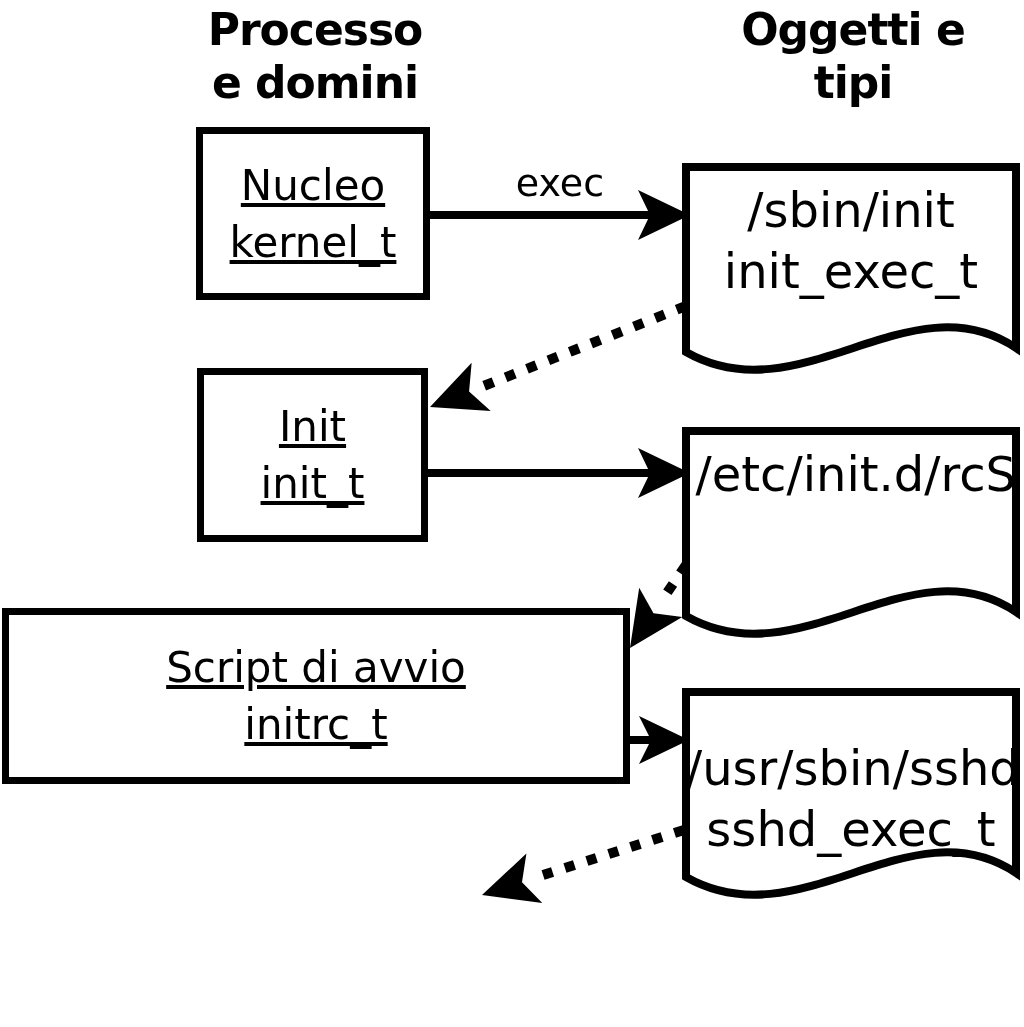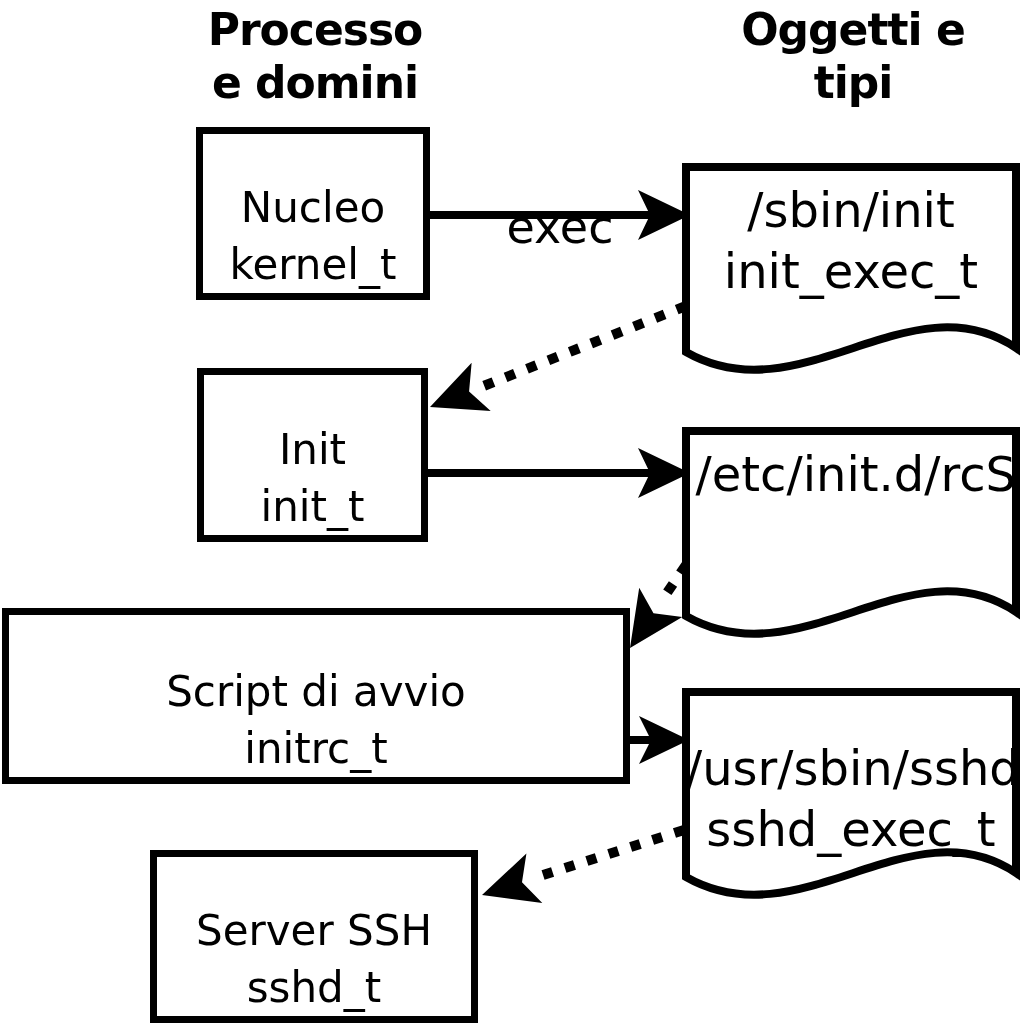--- a/index.html
+++ b/index.html
@@ -19,34 +19,35 @@
     letter-spacing:-1px;
     white-space:nowrap;
   }
   .hdr div{white-space:nowrap;}
   .pbox{
     position:absolute;
     box-sizing:border-box;
     border:7px solid #000;
     background:#fff;
     display:flex;flex-direction:column;
-    align-items:center;justify-content:flex-end;
+    align-items:center;justify-content:center;
     font-size:42px;line-height:57px;
     text-align:center;
+    text-decoration:underline;
   }
   .doctext{
     position:absolute;
     width:330px;left:686px;
     text-align:center;
     font-size:48px;line-height:61px;
   }
   .edgelabel{
     position:absolute;
     text-align:center;
-    font-size:46px;line-height:46px;margin-top:44px;
+    font-size:38px;line-height:46px;
   }
   svg.layer{position:absolute;left:0;top:0;pointer-events:none;}
   .l1,.l2{white-space:nowrap;}
 </style>
 </head>
 <body>
 
 <div id="canvas">
 
   <div class="hdr" style="left:165px;top:3px;">
@@ -66,24 +67,20 @@
   <div class="pbox" style="left:197px;top:368px;width:231px;height:174px;">
     <div class="l1">Init</div>
     <div class="l2">init_t</div>
   </div>
 
   <div class="pbox" style="left:2px;top:608px;width:628px;height:176px;">
     <div class="l1">Script di avvio</div>
     <div class="l2">initrc_t</div>
   </div>
 
-  <div class="pbox" style="left:150px;top:850px;width:328px;height:173px;">
-    <div class="l1">Server SSH</div>
-    <div class="l2">sshd_t</div>
-  </div>
 
   <svg class="layer" width="1024" height="1027" viewBox="0 0 1024 1027">
 
     <path d="M686 167 H1016 V348 C910 277, 800 417, 686 352 Z" fill="#fff" stroke="#000" stroke-width="8"></path>
     <path d="M686 431 H1016 V612 C910 541, 800 681, 686 616 Z" fill="#fff" stroke="#000" stroke-width="8"></path>
     <path d="M686 692 H1016 V873 C910 802, 800 942, 686 877 Z" fill="#fff" stroke="#000" stroke-width="8"></path>
 
     <g>
       <line x1="428" y1="215" x2="652" y2="215" stroke="#000" stroke-width="8"></line>
       <g transform="translate(690,215) rotate(180)">

